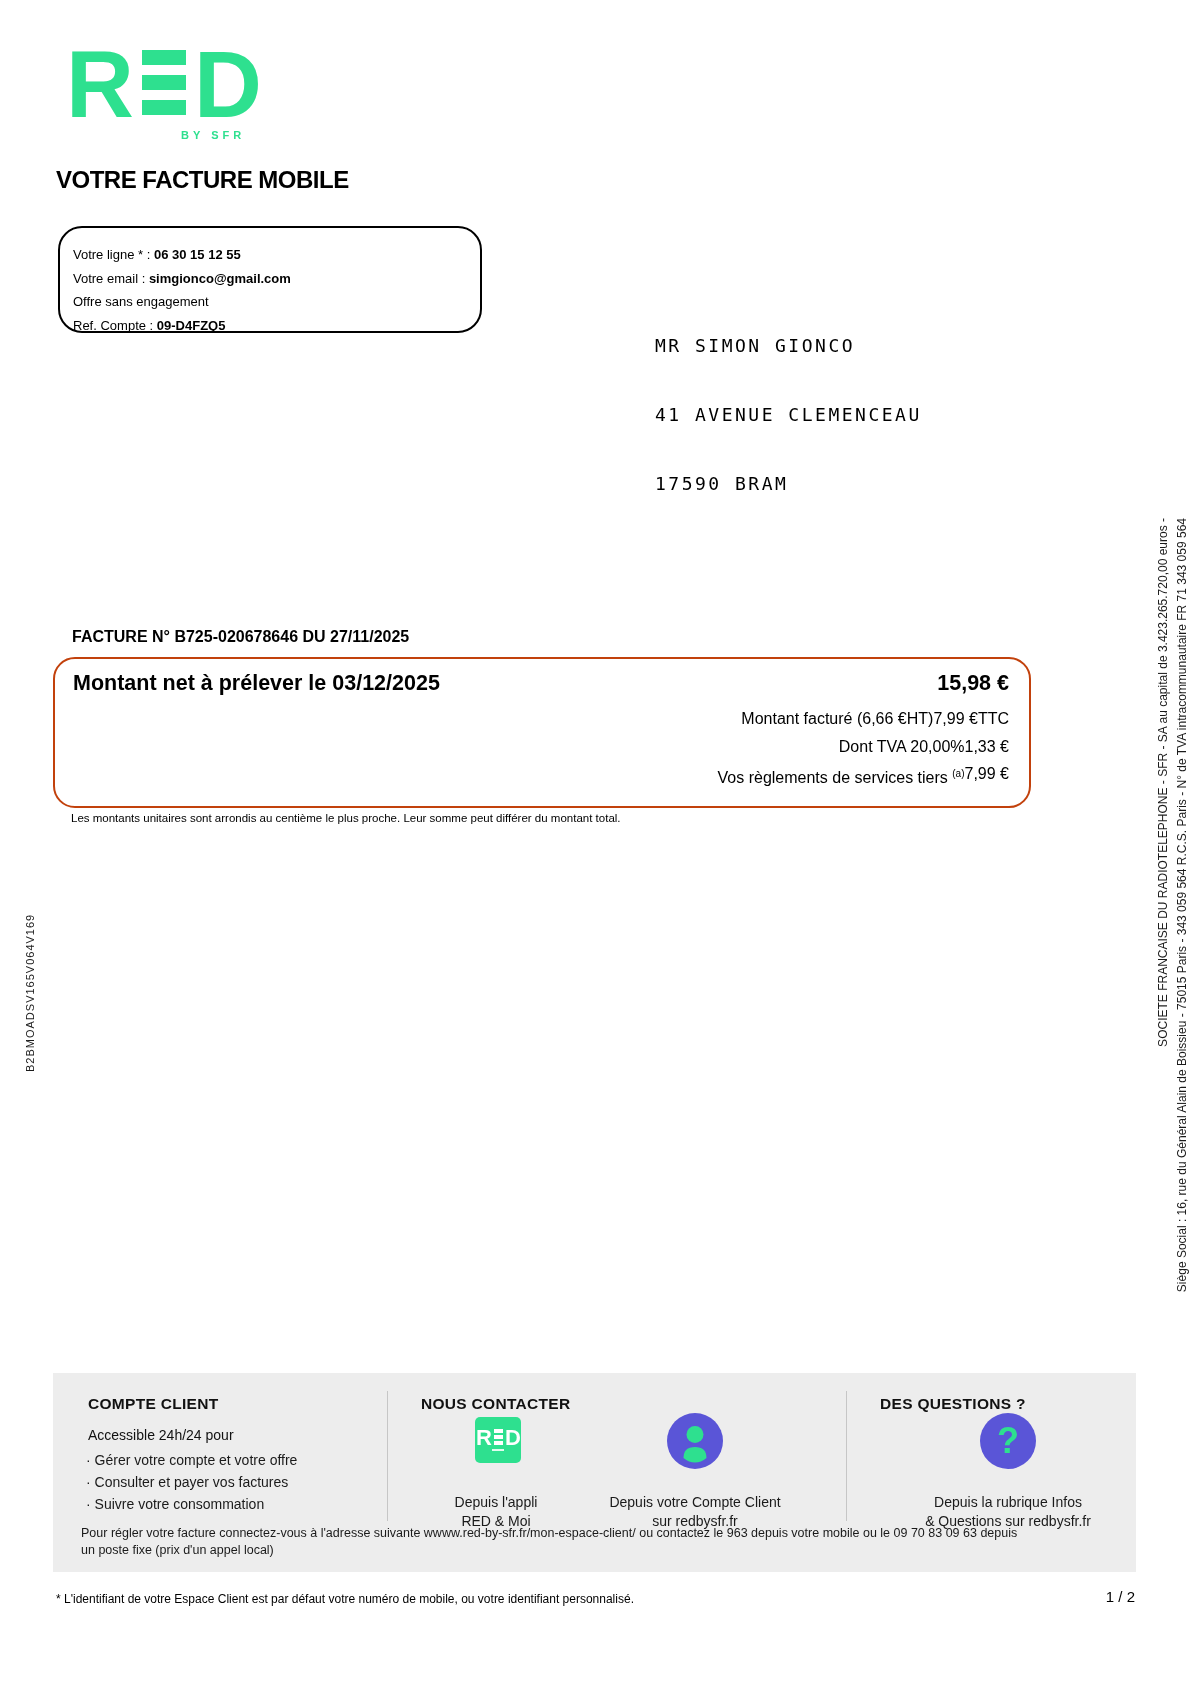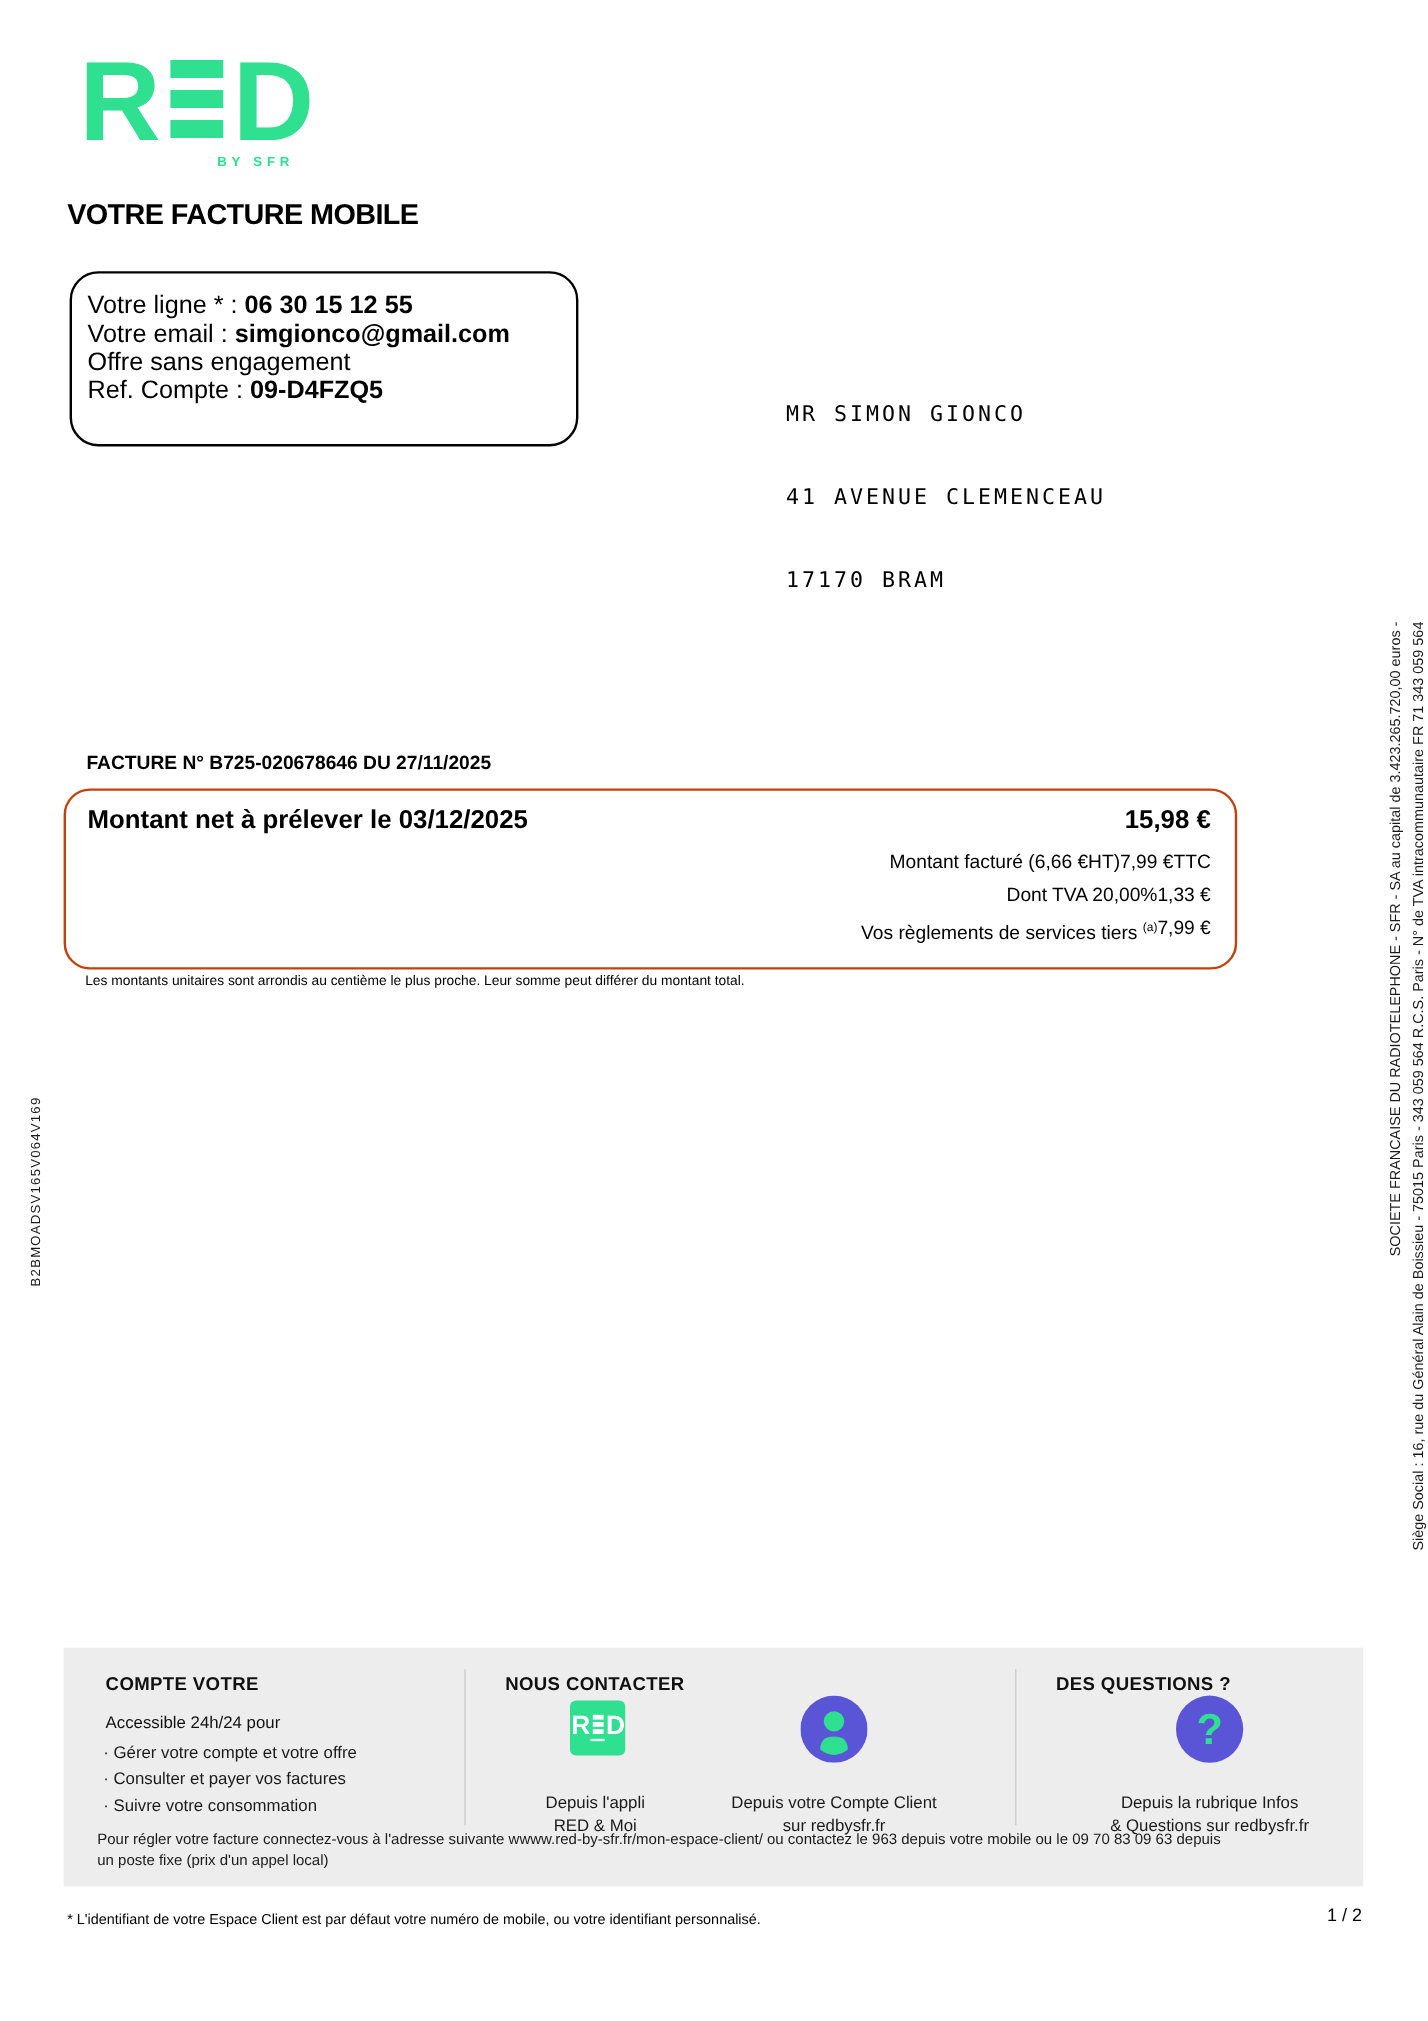--- a/index.html
+++ b/index.html
@@ -13,23 +13,23 @@
   .logo-e { display:flex; flex-direction:column; justify-content:flex-end; gap:10px;
             margin:0 8px 5px 12px; }
   .logo-e i { display:block; width:44px; height:15px; background:#2EE08F; }
   .logo-sub { margin-top:9px; margin-left:115px; color:#2EE08F; font-size:11px;
               font-weight:bold; letter-spacing:4px; }
 
   .page-title { position:absolute; left:56px; top:166px; font-size:24px;
                 font-weight:bold; letter-spacing:-0.5px; }
 
   
-  .account-box { position:absolute; left:58px; top:226px; width:424px; height:146px;
+  .account-box { position:absolute; left:58px; top:226px; width:424px; height:107px;
                  border:2.5px solid #000; border-radius:24px; box-sizing:border-box;
-                 padding:15px 10px 0 13px; font-size:21px; line-height:23.5px; }
+                 padding:15px 10px 0 13px; font-size:13px; line-height:23.5px; }
   .account-box b { font-weight:bold; }
 
   
   .addr { position:absolute; left:655px; top:288px; font-family:"DejaVu Sans Mono", monospace;
           font-size:18px; line-height:23px; letter-spacing:2.5px; white-space:pre; }
 
   
   .invoice-no { position:absolute; left:72px; top:628px; font-size:16px; font-weight:bold; }
 
   .amounts-box { position:absolute; left:53px; top:657px; width:978px; box-sizing:border-box;
@@ -103,21 +103,21 @@
   <div class="account-box">
     <div><span>Votre ligne * : </span><b>06 30 15 12 55</b></div>
     <div><span>Votre email : </span><b>simgionco@gmail.com</b></div>
     <div>Offre sans engagement</div>
     <div><span>Ref. Compte : </span><b>09-D4FZQ5</b></div>
   </div>
 
   <div class="addr">
     <div>MR SIMON GIONCO</div>
     <div>41 AVENUE CLEMENCEAU</div>
-    <div>17170 BRAM</div>
+    <div>17590 BRAM</div>
   </div>
 
   <div class="invoice-no">FACTURE N° B725-020678646 DU 27/11/2025</div>
 
   <div class="amounts-box">
     <div class="amounts-title-row">
       <span>Montant net à prélever le 03/12/2025</span>
       <span>15,98 €</span>
     </div>
     <div class="amount-row">
@@ -137,21 +137,21 @@
   <div class="rounding-note">Les montants unitaires sont arrondis au centième le plus proche. Leur somme peut différer du montant total.</div>
 
   <div class="vert vert-left">B2BMOADSV165V064V169</div>
   <div class="vert vert-r1">SOCIETE FRANCAISE DU RADIOTELEPHONE - SFR - SA au capital de 3.423.265.720,00 euros -</div>
   <div class="vert vert-r2">Siège Social : 16, rue du Général Alain de Boissieu - 75015 Paris - 343 059 564 R.C.S. Paris - N° de TVA intracommunautaire FR 71 343 059 564</div>
 
   <div class="footer-panel">
     <div class="fp-divider fp-div1"></div>
     <div class="fp-divider fp-div2"></div>
 
-    <div class="fp-title fp-t1">COMPTE VOTRE</div>
+    <div class="fp-title fp-t1">COMPTE CLIENT</div>
     <div class="fp-title fp-t2">NOUS CONTACTER</div>
     <div class="fp-title fp-t3">DES QUESTIONS ?</div>
 
     <div class="fp-sub">Accessible 24h/24 pour</div>
     <div class="fp-bullets">
       <div>Gérer votre compte et votre offre</div>
       <div>Consulter et payer vos factures</div>
       <div>Suivre votre consommation</div>
     </div>
 

